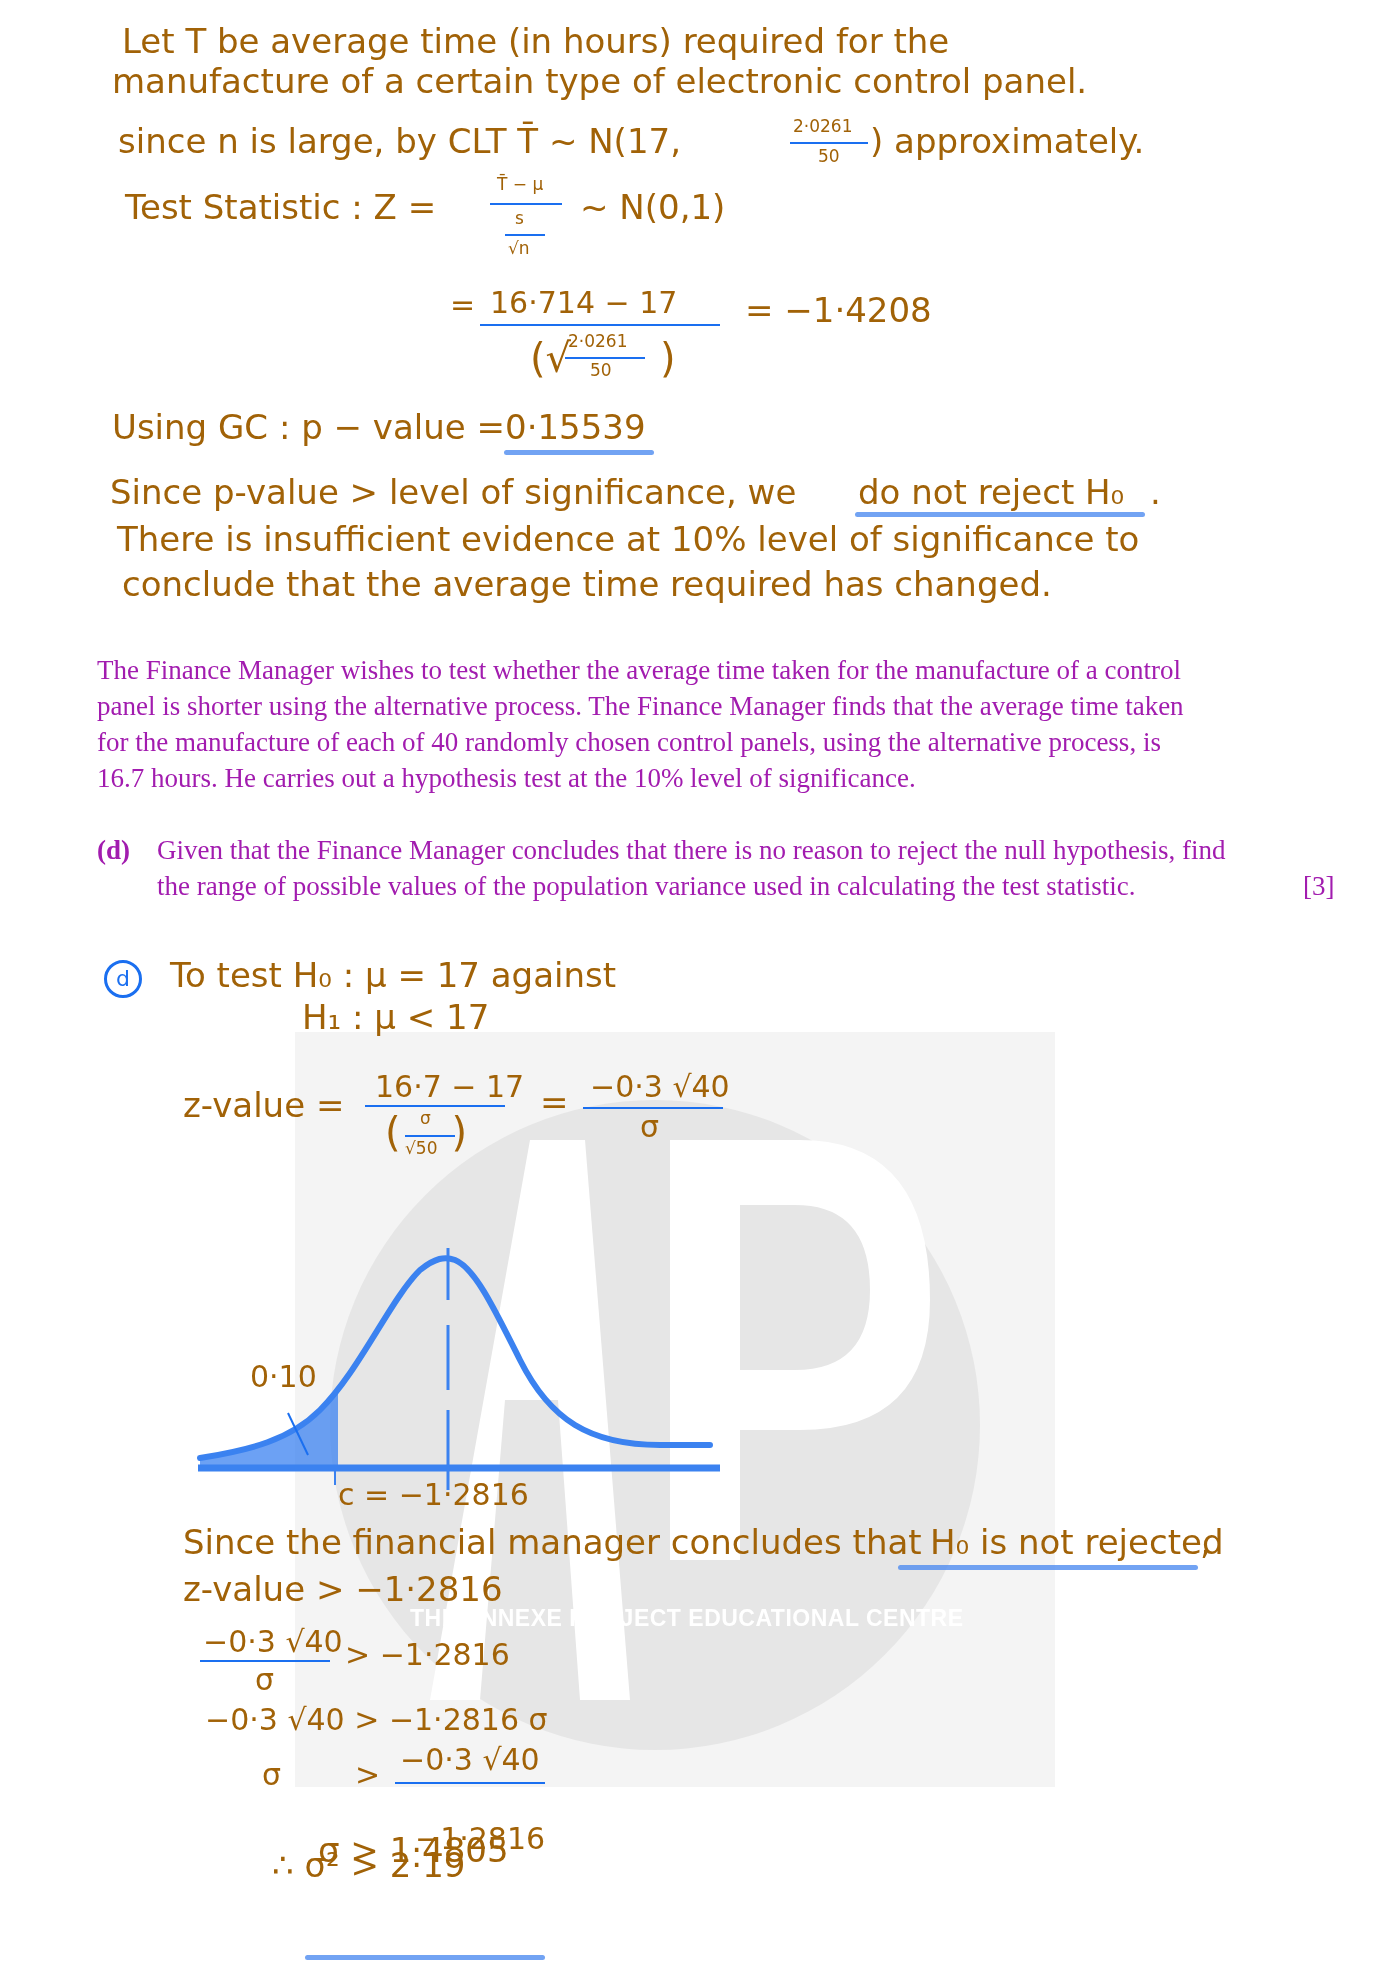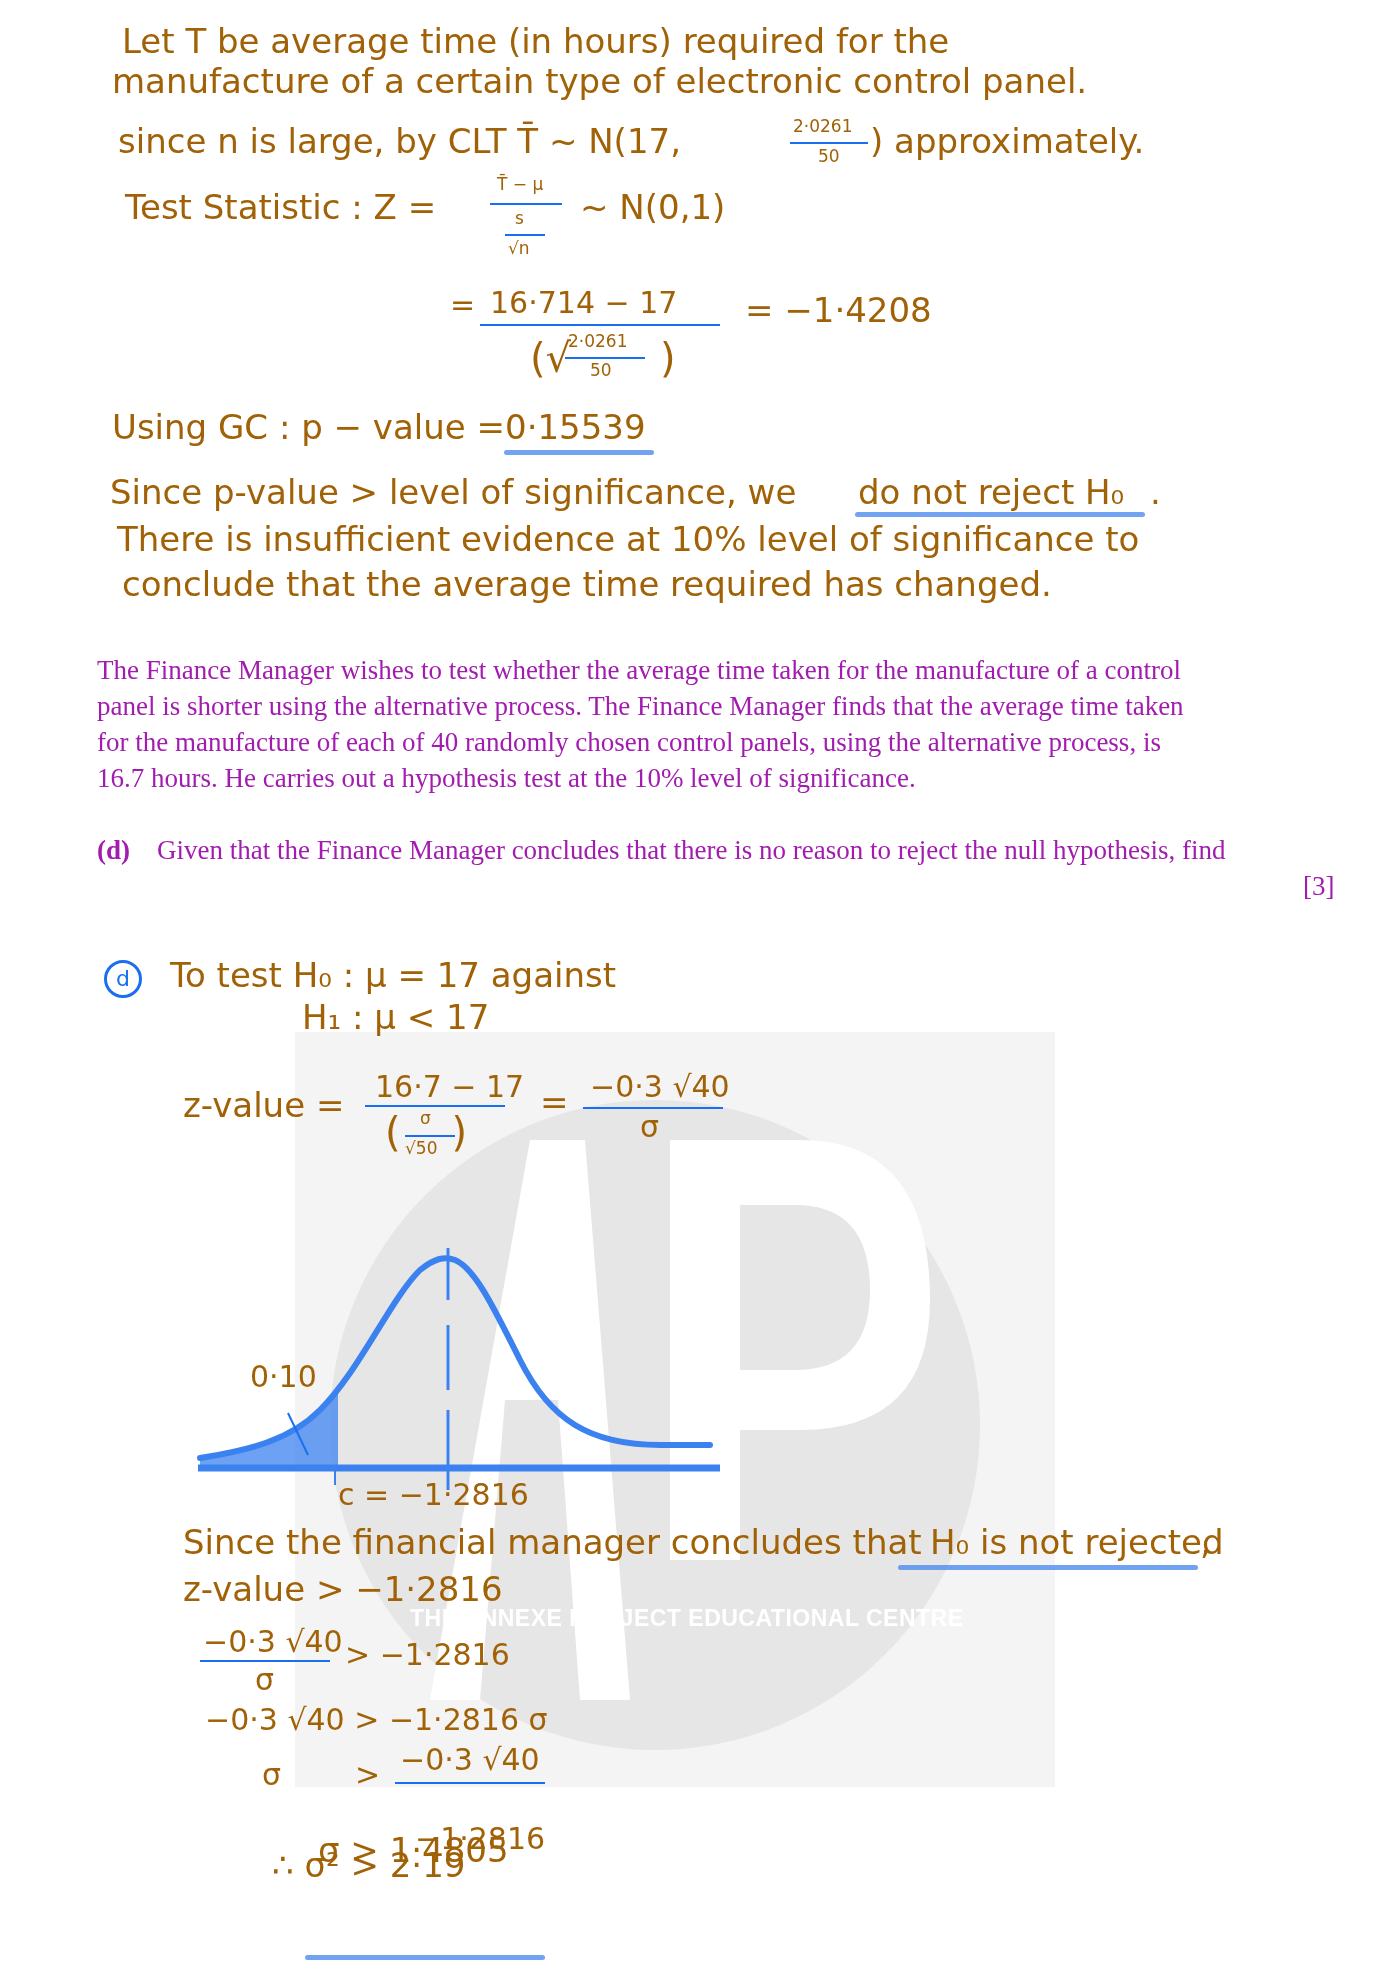--- a/index.html
+++ b/index.html
@@ -67,20 +67,21 @@
 
 <div class="print" style="left:97px;top:652px;width:1245px;">
   <div style="text-align:justify;">The Finance Manager wishes to test whether the average time taken for the manufacture of a control</div>
   <div>panel is shorter using the alternative process. The Finance Manager finds that the average time taken</div>
   <div>for the manufacture of each of 40 randomly chosen control panels, using the alternative process, is</div>
   <div>16.7 hours. He carries out a hypothesis test at the 10% level of significance.</div>
 </div>
 <div class="print" style="left:97px;top:832px;font-weight:bold;">(d)</div>
 <div class="print" style="left:157px;top:832px;width:1185px;">
   <div>Given that the Finance Manager concludes that there is no reason to reject the null hypothesis, find</div>
+  <div>the range of possible values of the population variance used in calculating the test statistic.</div>
 </div>
 <div class="print" style="left:1303px;top:868px;">[3]</div>
 
 <div class="circle-d">d</div>
 <div class="hw hw-l" style="left:170px;top:958px;">To test  H₀ : μ = 17  against</div>
 <div class="hw hw-l" style="left:302px;top:1000px;">H₁ : μ &lt; 17</div>
 
 <div class="hw hw-l" style="left:183px;top:1088px;">z-value =</div>
 <div class="hw hw-m" style="left:375px;top:1072px;">16·7 − 17</div>
 <div class="frac-line" style="left:365px;top:1105px;width:140px;"></div>

